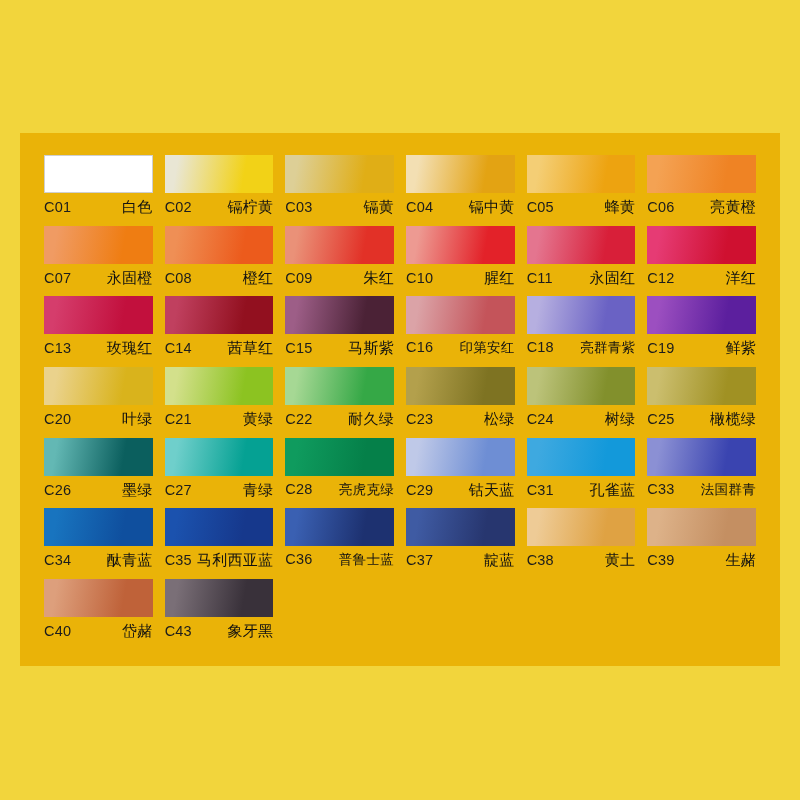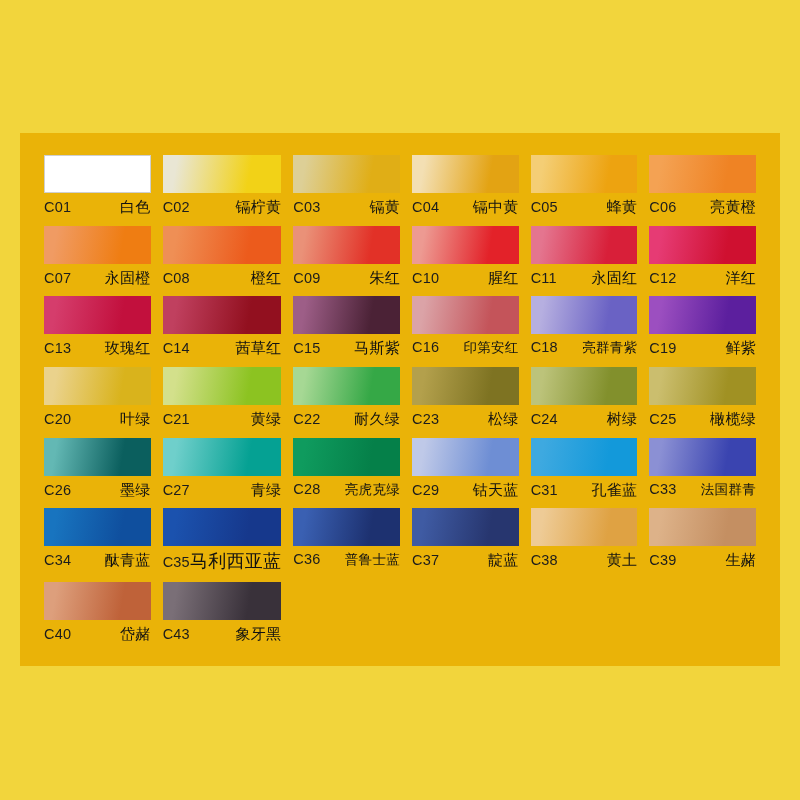--- a/index.html
+++ b/index.html
@@ -66,21 +66,21 @@
     font-size: 15px;
     color: #111111;
     font-weight: 400;
     letter-spacing: 0.3px;
   }
   .swatch-name.long {
     font-size: 13.5px;
     padding-left: 20px;
   }
   .swatch-name.xlong {
-    font-size: 18px;
+    font-size: 15px;
   }
 </style>
 </head>
 <body>
 
 <div id="chart-card">
   <div id="swatch-grid">
       <div class="swatch-cell">
         <div class="swatch-chip outlined" style="background: linear-gradient(100deg, rgb(255, 255, 255) 0%, rgb(255, 255, 255) 12%, rgb(255, 255, 255) 72%, rgb(255, 255, 255) 100%);"></div>
         <div class="swatch-caption">

